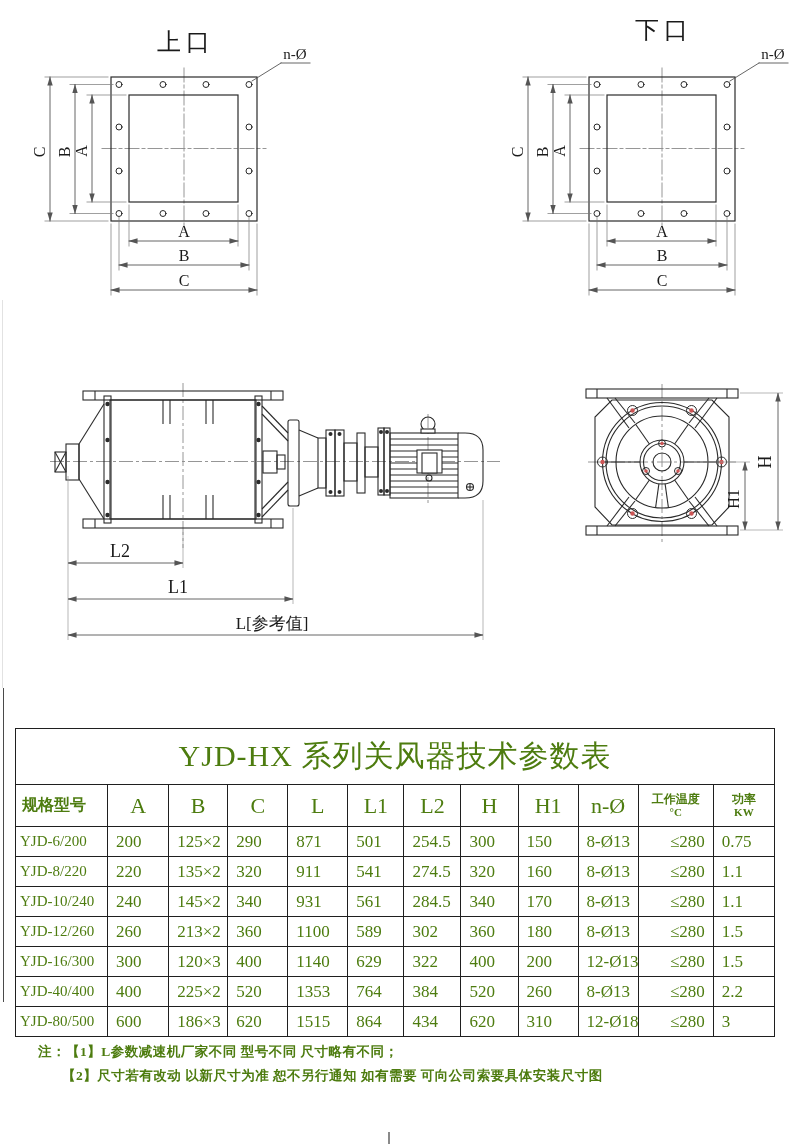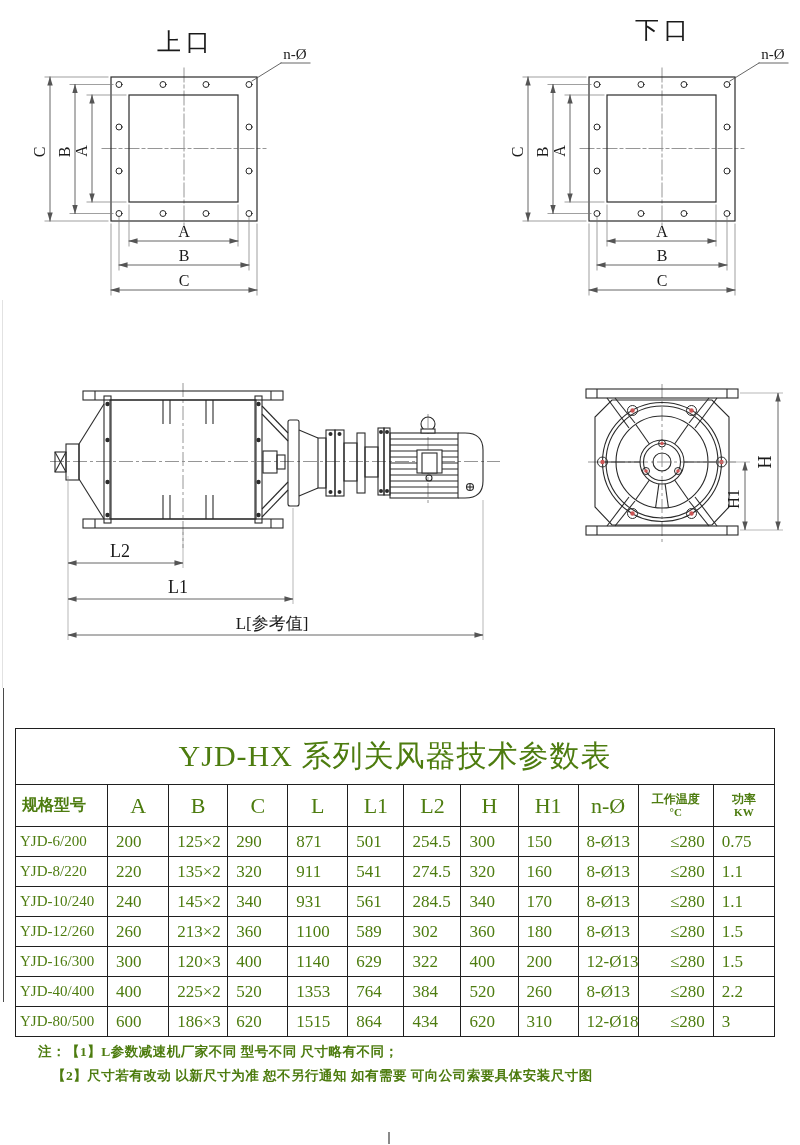--- a/index.html
+++ b/index.html
@@ -24,21 +24,21 @@
   .spec-table .hdr-2line .l2{font-size:11px;}
   .spec-table tr.data{height:30px;}
   .spec-table tr.data td{font-size:17px;text-align:left;padding-left:8px;}
   .spec-table tr.data td.model{font-size:15px;padding-left:4px;}
   .spec-table tr.data td.temp{text-align:right;padding-right:8px;padding-left:0;}
 
   
   .notes{position:absolute;left:38px;top:1040px;font-size:13.5px;font-weight:bold;
          line-height:24px;letter-spacing:0.5px;}
   .notes .row{display:flex;}
-  .notes .indent{margin-left:14px;}
+  .notes .indent{margin-left:24px;}
 </style>
 </head>
 <body>
 
 <div class="page">
 
   <div class="edge-faint"></div>
   <div class="edge-dark"></div>
   <div class="bottom-tick"></div>
 

